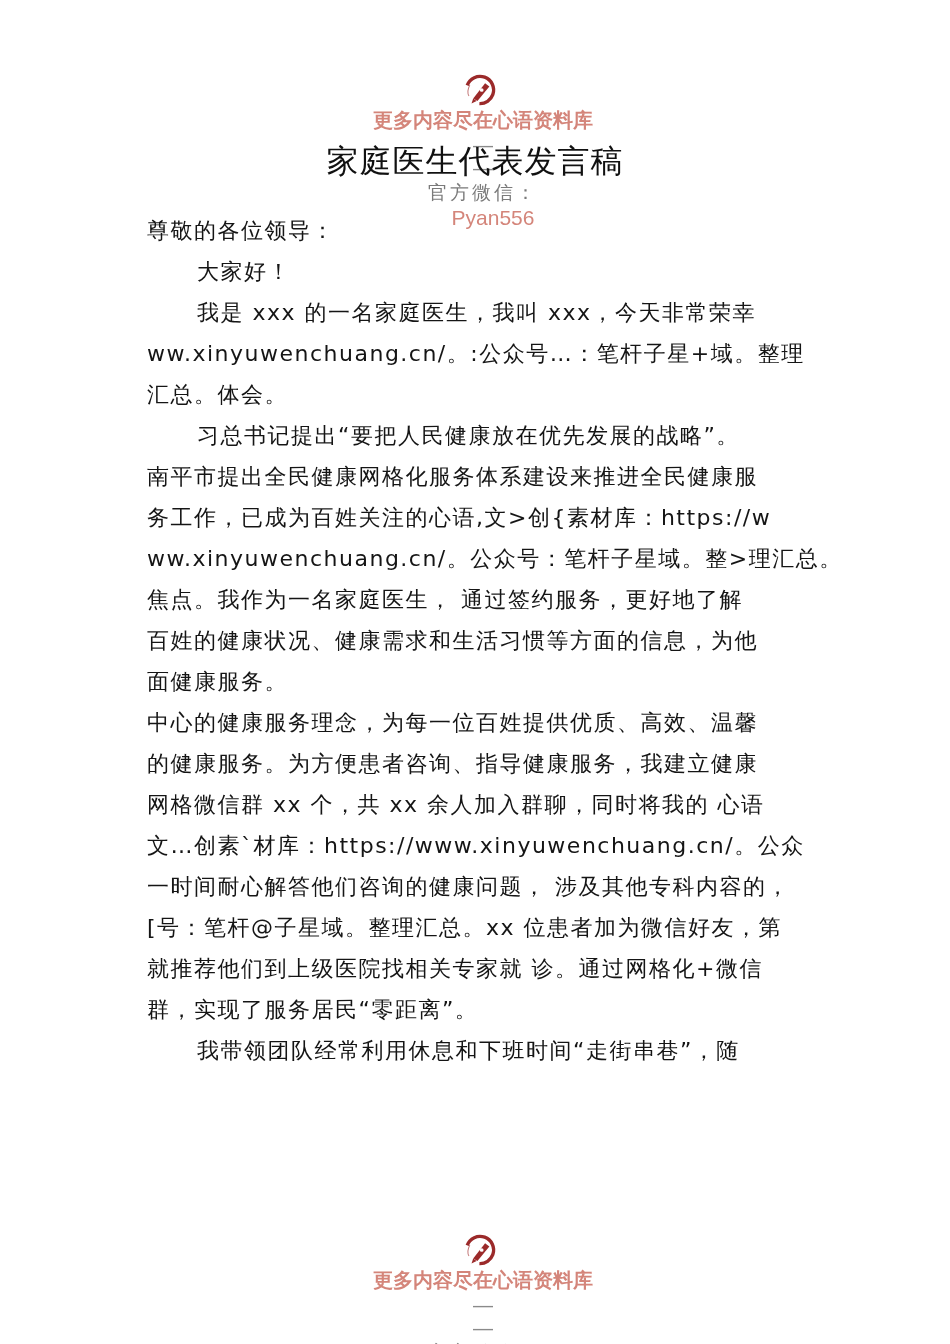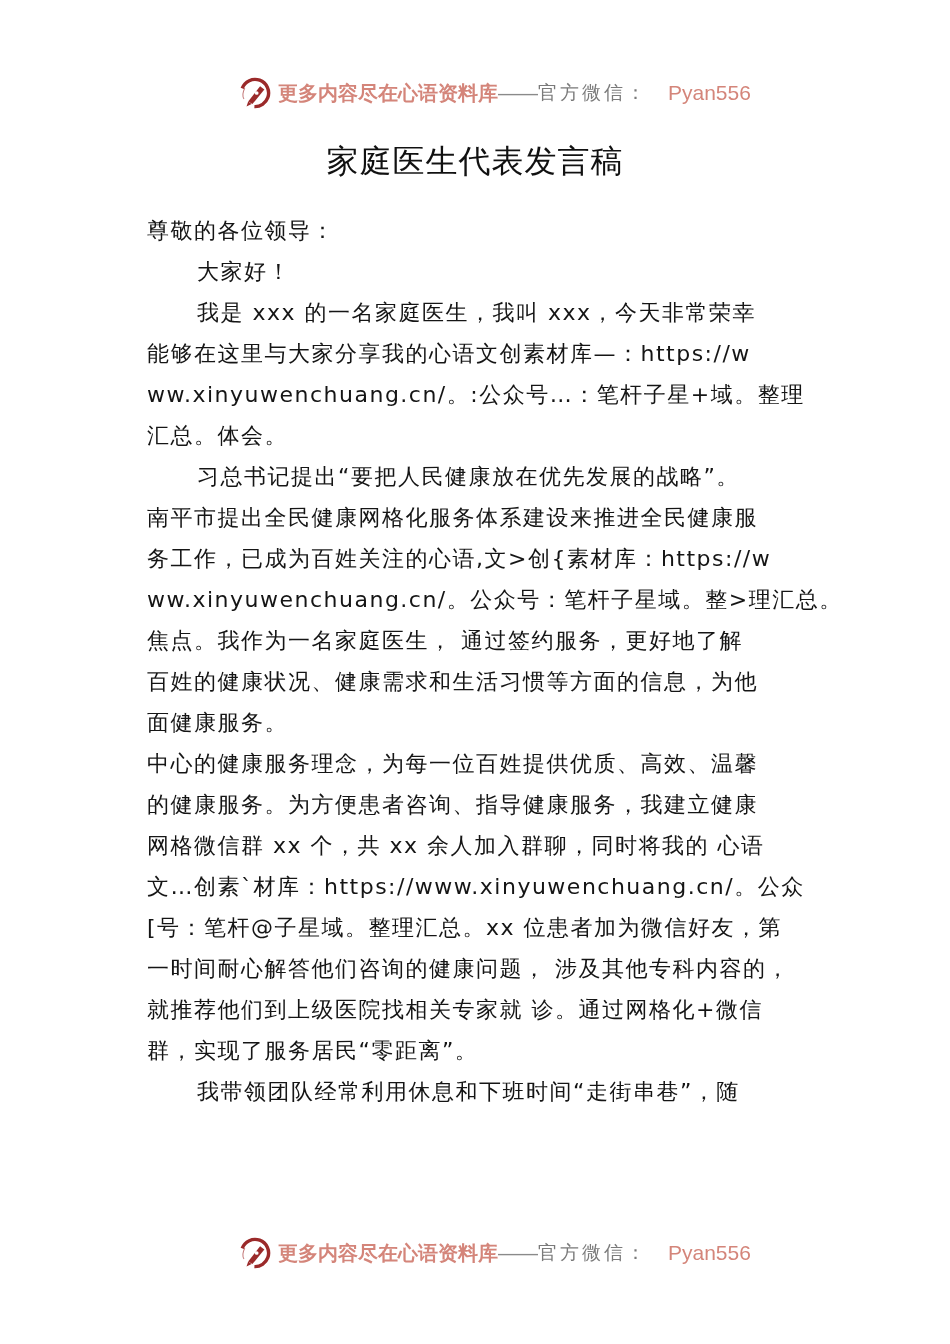--- a/index.html
+++ b/index.html
@@ -16,20 +16,21 @@
       color: #111111;
     }
     .banner {
       position: absolute;
       left: 238px;
       width: 490px;
       height: 40px;
       display: flex;
       align-items: center;
       white-space: nowrap;
+      flex-direction: column;
     }
     .banner.top { top: 73px; }
     .banner.bottom { top: 1233px; }
     .banner .logo {
       width: 34px;
       height: 34px;
       margin-right: 6px;
       flex: 0 0 auto;
     }
     .banner .pink {
@@ -102,36 +103,35 @@
   <span class="grey">官方微信：</span>
   <span class="id">Pyan556</span>
 </div>
 
 <div class="title">家庭医生代表发言稿</div>
 
 <div class="body">
   <div class="line">尊敬的各位领导：</div>
   <div class="line indent">大家好！</div>
   <div class="line indent">我是 xxx 的一名家庭医生，我叫 xxx，今天非常荣幸</div>
-  <div class="line">能够在这里与大家分享我的心语文创素材库—：https://w</div>
   <div class="line">ww.xinyuwenchuang.cn/。:公众号…：笔杆子星+域。整理</div>
   <div class="line">汇总。体会。</div>
   <div class="line indent">习总书记提出“要把人民健康放在优先发展的战略”。</div>
   <div class="line">南平市提出全民健康网格化服务体系建设来推进全民健康服</div>
   <div class="line">务工作，已成为百姓关注的心语,文&gt;创{素材库：https://w</div>
   <div class="line">ww.xinyuwenchuang.cn/。公众号：笔杆子星域。整&gt;理汇总。</div>
   <div class="line">焦点。我作为一名家庭医生， 通过签约服务，更好地了解</div>
   <div class="line">百姓的健康状况、健康需求和生活习惯等方面的信息，为他</div>
   <div class="line">面健康服务。</div>
   <div class="line">中心的健康服务理念，为每一位百姓提供优质、高效、温馨</div>
   <div class="line">的健康服务。为方便患者咨询、指导健康服务，我建立健康</div>
   <div class="line">网格微信群 xx 个，共 xx 余人加入群聊，同时将我的 心语</div>
   <div class="line">文…创素`材库：https://www.xinyuwenchuang.cn/。公众</div>
+  <div class="line">一时间耐心解答他们咨询的健康问题， 涉及其他专科内容的，</div>
   <div class="line">[号：笔杆@子星域。整理汇总。xx 位患者加为微信好友，第</div>
-  <div class="line">一时间耐心解答他们咨询的健康问题， 涉及其他专科内容的，</div>
   <div class="line">就推荐他们到上级医院找相关专家就 诊。通过网格化+微信</div>
   <div class="line">群，实现了服务居民“零距离”。</div>
   <div class="line indent">我带领团队经常利用休息和下班时间“走街串巷”，随</div>
 </div>
 
 <div class="banner bottom">
   <svg class="logo" viewBox="0 0 40 40">
     <circle cx="20" cy="20" r="16" fill="none" stroke="#9b2a2a" stroke-width="4" stroke-dasharray="70 30" transform="rotate(200 20 20)"></circle>
     <path d="M12 30 L26 12 L31 16 L17 33 Z" fill="#9b2a2a"></path>
     <path d="M12 30 L10 36 L16 33 Z" fill="#9b2a2a"></path>

